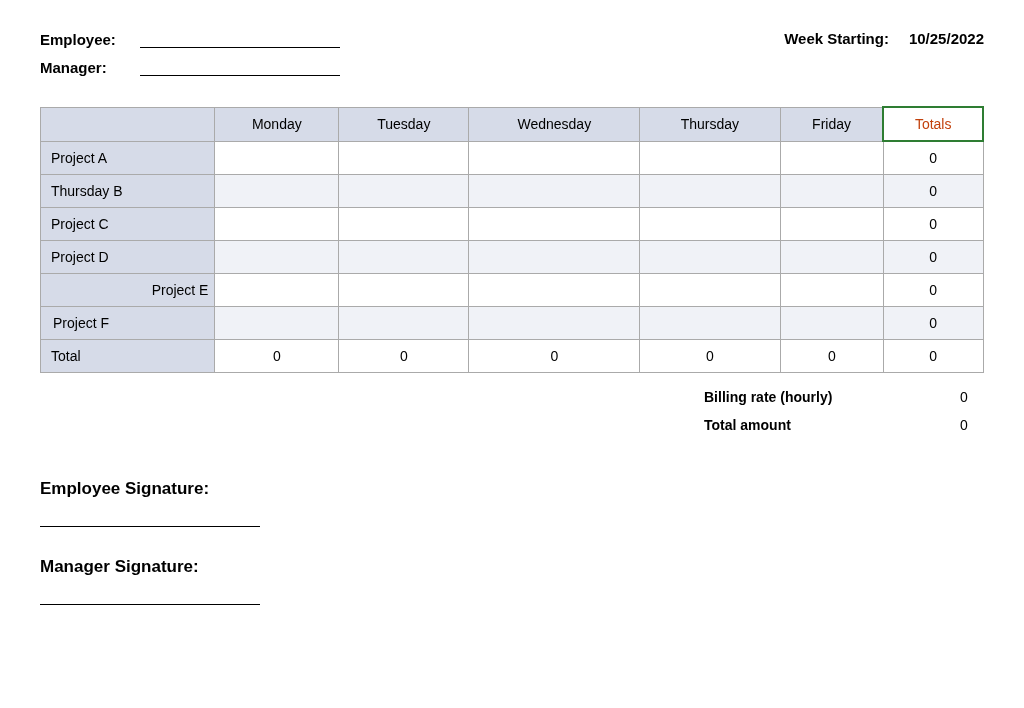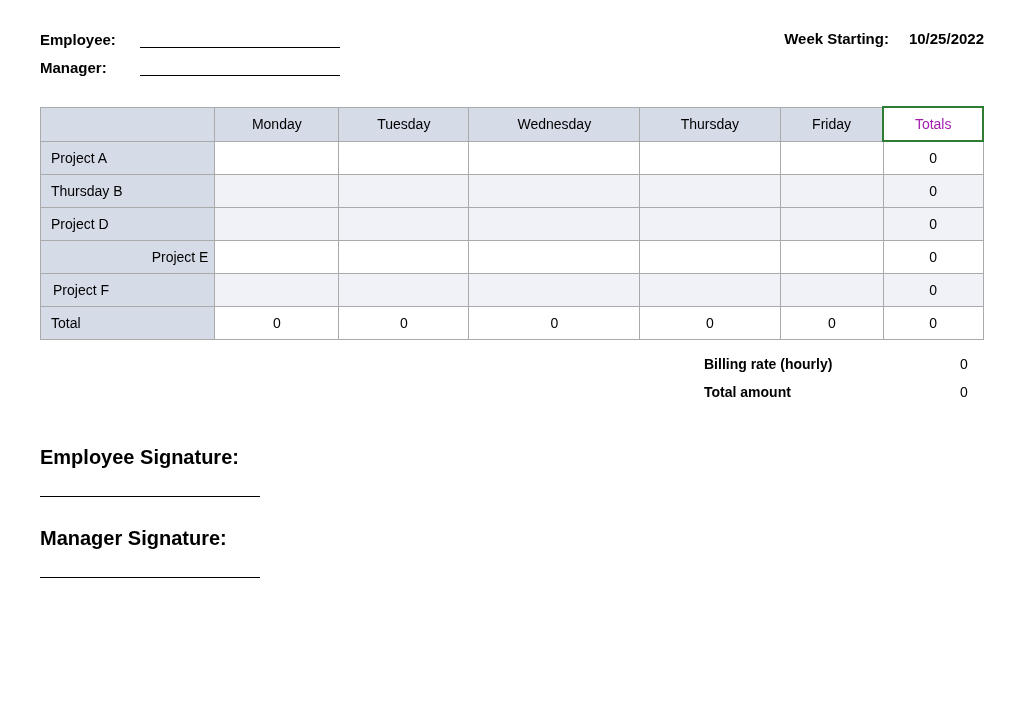--- a/index.html
+++ b/index.html
@@ -83,21 +83,21 @@
 
     .timesheet-table th {
       background-color: #d6dbe8;
       font-weight: normal;
     }
 
     .th-totals {
       background-color: #ffffff !important;
       font-weight: bold;
       border: 2px solid #2e7d32 !important;
-      color: #a21caf;
+      color: #c2410c;
     }
 
     .timesheet-table td:first-child {
       text-align: left;
       padding-left: 10px;
     }
 
     .timesheet-table tr:nth-child(even) td {
       background-color: #f0f2f7;
     }
@@ -157,21 +157,21 @@
     }
 
     .signature-field {
       display: flex;
       flex-direction: column;
       gap: 4px;
     }
 
     .sig-label {
       font-weight: bold;
-      font-size: 20px;
+      font-size: 17px;
     }
 
     .sig-line {
       border-bottom: 1.5px solid #000;
       width: 220px;
       height: 18px;
       margin-top: 6px;
       display: inline-block;
     }
   </style>
@@ -221,20 +221,29 @@
       <tr>
         <td style="background-color: rgb(214, 219, 232); text-align: left; padding-left: 10px;">Thursday B</td>
         <td style="background-color: rgb(240, 242, 247);"></td>
         <td style="background-color: rgb(240, 242, 247);"></td>
         <td style="background-color: rgb(240, 242, 247);"></td>
         <td style="background-color: rgb(240, 242, 247);"></td>
         <td style="background-color: rgb(240, 242, 247);"></td>
         <td style="background-color: rgb(240, 242, 247);">0</td>
       </tr>
       <tr>
+        <td style="background-color: rgb(214, 219, 232); text-align: left; padding-left: 10px;">Project C</td>
+        <td style="background-color: rgb(255, 255, 255);"></td>
+        <td style="background-color: rgb(255, 255, 255);"></td>
+        <td style="background-color: rgb(255, 255, 255);"></td>
+        <td style="background-color: rgb(255, 255, 255);"></td>
+        <td style="background-color: rgb(255, 255, 255);"></td>
+        <td style="background-color: rgb(255, 255, 255);">0</td>
+      </tr>
+      <tr>
         <td style="background-color: rgb(214, 219, 232); text-align: left; padding-left: 10px;">Project D</td>
         <td style="background-color: rgb(240, 242, 247);"></td>
         <td style="background-color: rgb(240, 242, 247);"></td>
         <td style="background-color: rgb(240, 242, 247);"></td>
         <td style="background-color: rgb(240, 242, 247);"></td>
         <td style="background-color: rgb(240, 242, 247);"></td>
         <td style="background-color: rgb(240, 242, 247);">0</td>
       </tr>
       <tr>
         <td style="background-color: rgb(214, 219, 232); text-align: right; padding-left: 10px;">Project E</td>

